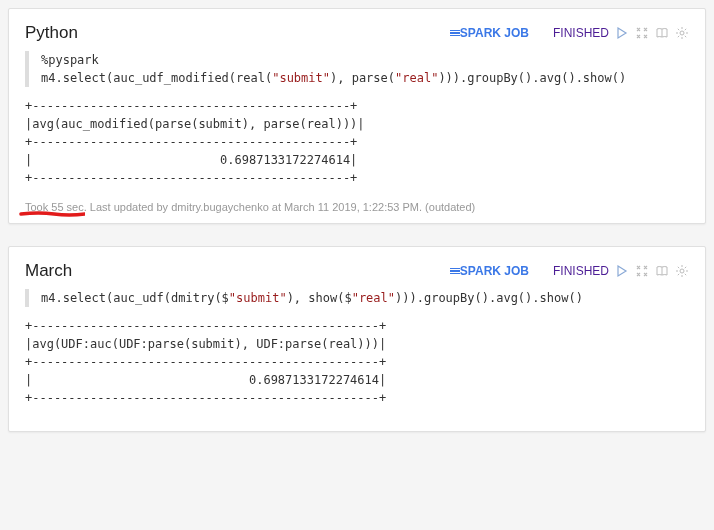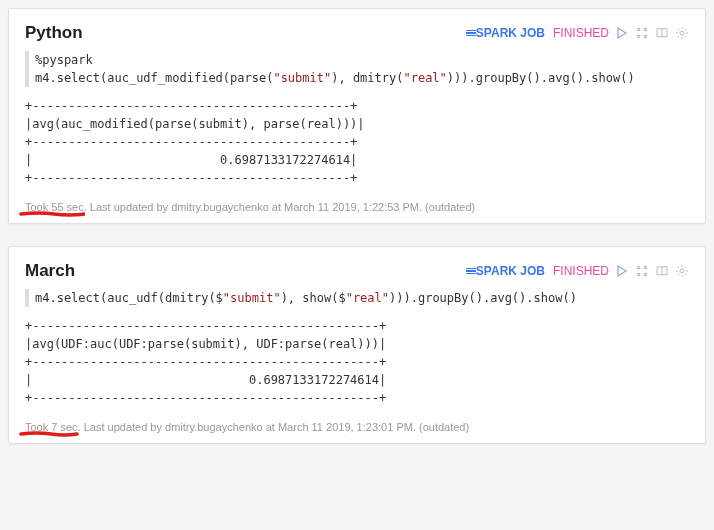--- a/index.html
+++ b/index.html
@@ -18,21 +18,21 @@
       padding: 14px 16px 10px 16px;
     }
     .cell-header {
       display: flex;
       align-items: center;
       justify-content: space-between;
       margin-bottom: 8px;
     }
     .cell-title {
       font-size: 17px;
-      font-weight: 700;
+      font-weight: 400;
       color: #222;
     }
     .cell-actions {
       display: flex;
       align-items: center;
       gap: 6px;
     }
     .spark-job {
       display: flex;
       align-items: center;
@@ -46,41 +46,41 @@
       flex-direction: column;
       gap: 1px;
     }
     .spark-lines span {
       width: 10px;
       height: 1.5px;
       background: #3b78e7;
       display: block;
     }
     .status {
-      color: #ec4899;
+      color: #4c1d95;
       font-size: 12px;
       font-weight: 500;
-      margin-left: 2px;
+      margin-left: 18px;
     }
     .icon {
       width: 14px;
       height: 14px;
       display: inline-flex;
       align-items: center;
       justify-content: center;
       cursor: pointer;
     }
     .code-block {
       font-family: Menlo, Monaco, Consolas, monospace;
       font-size: 12px;
       line-height: 1.5;
       color: #333;
       white-space: pre;
       border-left: 4px solid #ddd;
-      padding-left: 6px;
+      padding-left: 12px;
       margin-bottom: 10px;
       overflow-x: auto;
     }
     .code-block .str { color: #981c1c; }
     .output-block {
       font-family: Menlo, Monaco, Consolas, monospace;
       font-size: 12px;
       line-height: 1.5;
       color: #333;
       white-space: pre;
@@ -137,21 +137,21 @@
       </span>
       <span class="icon">
         <svg viewBox="0 0 14 14" width="14" height="14">
             <circle cx="7" cy="7" r="2" fill="none" stroke="#bbb" stroke-width="1"></circle>
             <path d="M7 1 L7 3 M7 11 L7 13 M1 7 L3 7 M11 7 L13 7 M2.8 2.8 L4.2 4.2 M9.8 9.8 L11.2 11.2 M11.2 2.8 L9.8 4.2 M4.2 9.8 L2.8 11.2" stroke="#bbb" stroke-width="1"></path>
           </svg>
       </span>
     </div>
   </div>
   <div class="code-block"><span>%pyspark
-</span><span>m4.select(auc_udf_modified(parse(</span><span class="str">"submit"</span><span>), dmitry(</span><span class="str">"real"</span><span>))).groupBy().avg().show()</span></div>
+</span><span>m4.select(auc_udf_modified(real(</span><span class="str">"submit"</span><span>), parse(</span><span class="str">"real"</span><span>))).groupBy().avg().show()</span></div>
   <div class="output-block">+--------------------------------------------+
 |avg(auc_modified(parse(submit), parse(real)))|
 +--------------------------------------------+
 |                          0.6987133172274614|
 +--------------------------------------------+</div>
   <div class="footer-row">
     <span class="footer-text">
       <span>Took 55 sec.</span><span> Last updated by dmitry.bugaychenko at March 11 2019, 1:22:53 PM. (outdated)</span>
       <svg class="underline-red" width="66">
           <path d="M2 3 Q 20 1 35 3 T 66 3" stroke="#e21b1b" stroke-width="3.5" fill="none" stroke-linecap="round"></path>
@@ -195,21 +195,13 @@
           </svg>
       </span>
     </div>
   </div>
   <div class="code-block"><span></span><span>m4.select(auc_udf(dmitry($</span><span class="str">"submit"</span><span>), show($</span><span class="str">"real"</span><span>))).groupBy().avg().show()</span></div>
   <div class="output-block">+------------------------------------------------+
 |avg(UDF:auc(UDF:parse(submit), UDF:parse(real)))|
 +------------------------------------------------+
 |                              0.6987133172274614|
 +------------------------------------------------+</div>
-  <div class="footer-row">
-    <span class="footer-text">
-      <span>Took 7 sec.</span><span> Last updated by dmitry.bugaychenko at March 11 2019, 1:23:01 PM. (outdated)</span>
-      <svg class="underline-red" width="60">
-          <path d="M2 3 Q 18 1 32 3 T 58 3" stroke="#e21b1b" stroke-width="3.5" fill="none" stroke-linecap="round"></path>
-        </svg>
-    </span>
-  </div>
 </div>
 
 </body></html>

